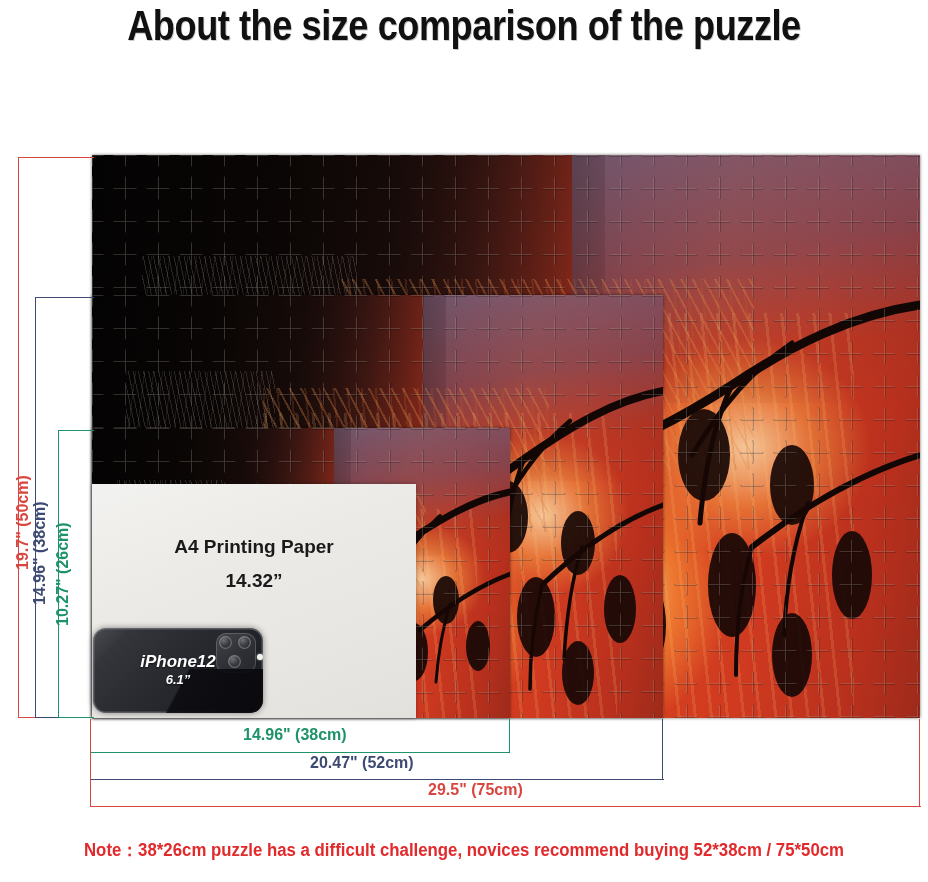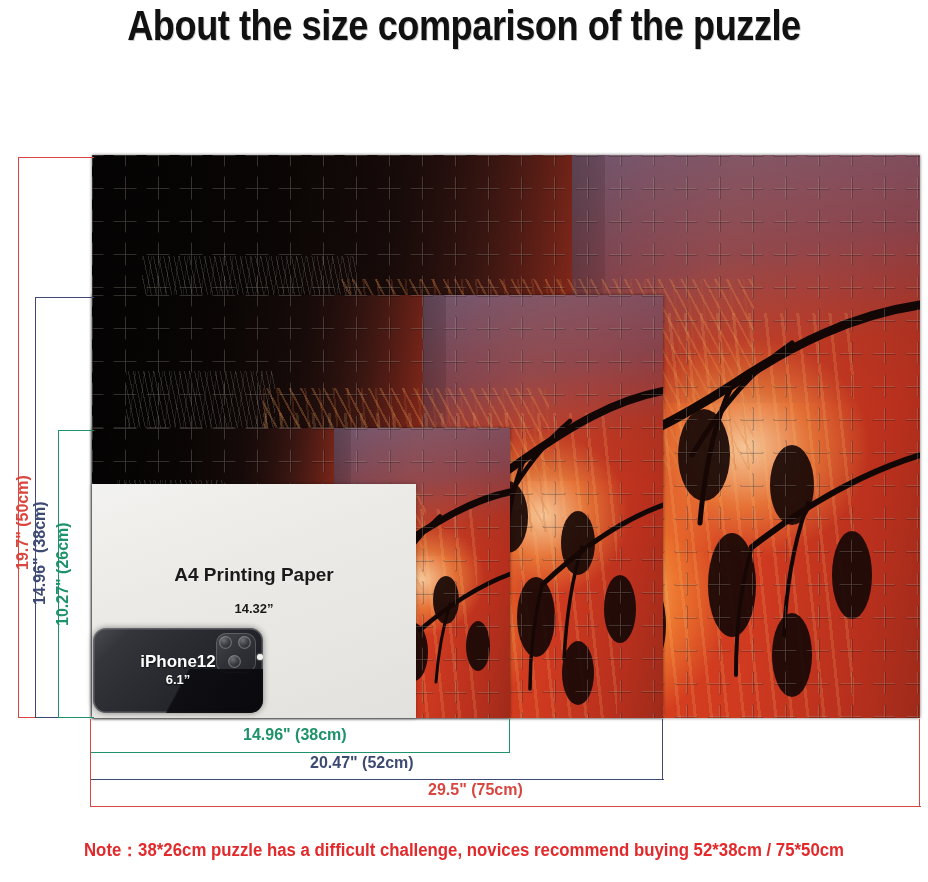--- a/index.html
+++ b/index.html
@@ -95,22 +95,22 @@
     box-shadow:0 0 4px rgba(0,0,0,.35);
   }
   .a4 .lbl{
     position:absolute; left:0; width:100%;
     text-align:center;
     color:#1a1a1a;
     font-weight:bold;
     font-family:"Liberation Sans", sans-serif;
     line-height:1.12;
   }
-  .a4 .l1{top:80px;font-size:19px;}
-  .a4 .l2{top:86px;font-size:13px;margin-top:32px;}
+  .a4 .l1{top:52px;font-size:19px;}
+  .a4 .l2{top:86px;font-size:19px;}
 
   
   .phone{
     position:absolute;
     border-radius:13px;
     background:linear-gradient(135deg,#4a4c52 0%,#33353b 16%,#2b2d33 38%,#25272c 58%,#1d1f24 78%,#17181d 100%);
     box-shadow:0 0 6px rgba(0,0,0,.45), inset 0 0 0 1.5px rgba(150,152,160,.45);
     overflow:hidden;
   }
   .phone .sheen{
@@ -134,20 +134,21 @@
   .phone .flash{
     position:absolute; right:-7px; top:21px; width:6px; height:6px;
     border-radius:50%; background:#f2f2ef;
     box-shadow:0 0 2px rgba(255,255,255,.8);
   }
   .phone .lbl{
     position:absolute; left:0; width:100%;
     text-align:center; color:#ffffff; font-weight:bold;
     font-family:"Liberation Sans", sans-serif;
     text-shadow:0 1px 2px rgba(0,0,0,.75);
+    font-style:italic;
   }
   .phone .p1{top:24px;font-size:17px;}
   .phone .p2{top:44px;font-size:13px;}
 
   
   .dim{position:absolute;}
   .vline{position:absolute;width:1.4px;}
   .harm{position:absolute;height:1.4px;}
   .hline{position:absolute;height:1.4px;}
   .varm{position:absolute;width:1.4px;}

